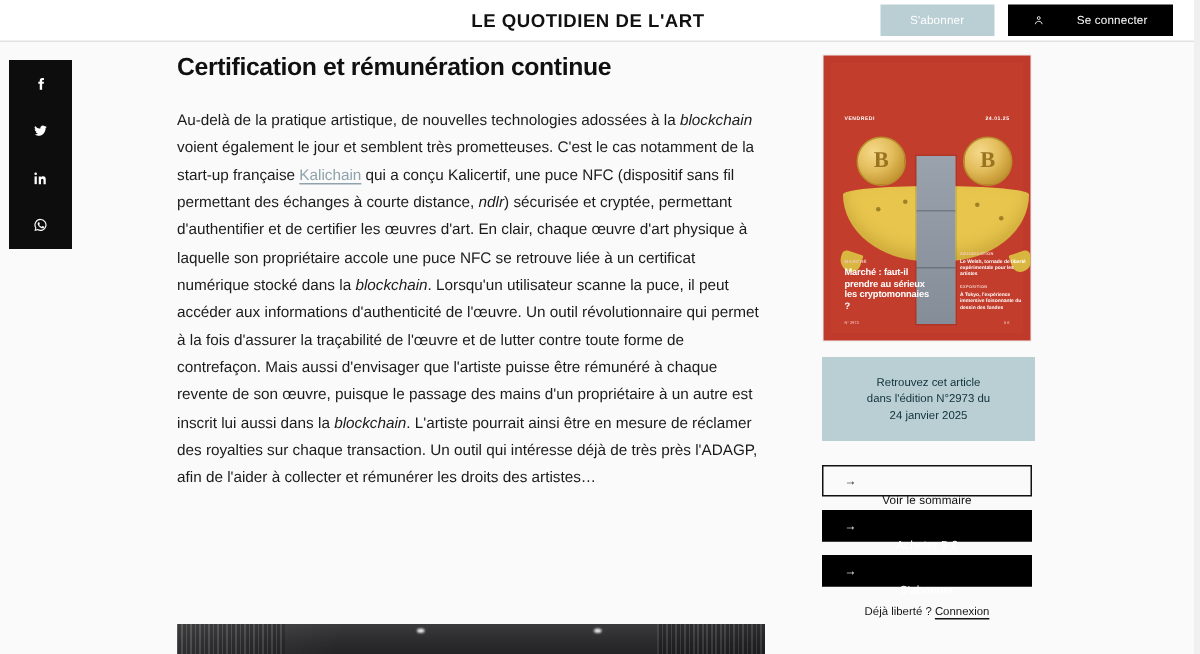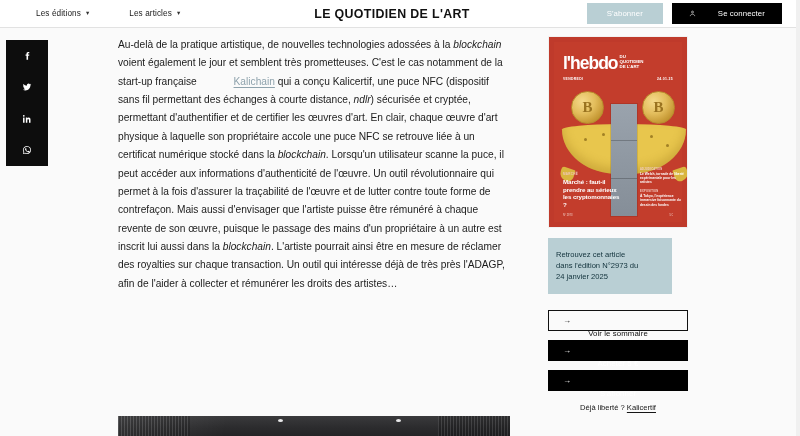--- a/index.html
+++ b/index.html
@@ -60,21 +60,21 @@
     position:absolute; left:118px; top:36px; width:392px;
   }
   .art-title {
     font-size:16.5px; font-weight:bold; color:#101010;
     letter-spacing:-.25px; line-height:1.2; margin-bottom:16px;
   }
   .art-body {
     font-size:10.2px; line-height:1.80; color:#1b1b1b; text-align:left;
   }
   .art-body em { }
-  .lnk { color:#8fa3ad; text-decoration:underline; text-underline-offset:1.5px; cursor:pointer;margin-left:34px; }
+  .lnk { color:#8fa3ad; text-decoration:underline; text-underline-offset:1.5px; cursor:pointer; }
 
   .art-image {
     position:absolute; left:118px; top:416px; width:392px; height:20px;
     background:
       linear-gradient(105deg, rgba(255,255,255,.10) 0%, rgba(255,255,255,0) 28%),
       linear-gradient(180deg, #3a3a3c 0%, #2b2b2d 60%, #242426 100%);
     overflow:hidden;
   }
   .art-image .grate-l, .art-image .grate-r {
     position:absolute; top:0; bottom:0; width:72px;
@@ -138,22 +138,22 @@
   }
   .cover-kicker { font-size:3px; font-weight:bold; color:#f0c7bf; letter-spacing:.3px; margin-bottom:2px; }
   .cover-headline { font-size:6.2px; font-weight:bold; color:#ffffff; line-height:1.22; letter-spacing:-.1px; }
   .cover-briefs { position:absolute; left:86px; top:126px; width:46px; }
   .brief { margin-bottom:6px; }
   .brief-kicker { font-size:2.6px; font-weight:bold; color:#f3cfc8; letter-spacing:.25px; margin-bottom:1px; }
   .brief-text { font-size:3.3px; font-weight:bold; color:#ffffff; line-height:1.25; }
   .cover-foot { position:absolute; left:9px; right:9px; bottom:5px; display:flex; justify-content:space-between; font-size:2.6px; color:#f2cfc8; }
 
   .promo {
-    margin-top:10px; width:124px; background:#b9cfd4;
-    padding:11px 8px 12px; 
+    margin-top:10px; width:142px; background:#b9cfd4;
+    padding:11px 8px 12px; text-align:center;
   }
   .promo-text { font-size:7.6px; line-height:1.45; color:#10313a; }
 
   .cta-wrap { margin-top:16px; display:flex; flex-direction:column; gap:9px; }
   .cta {
     width:140px; height:21px; display:flex; align-items:center;
     font-size:7.8px; letter-spacing:.1px; cursor:pointer; position:relative;
   }
   .cta .arrow { position:absolute; left:14px; font-size:8px; line-height:1; }
   .cta .cta-label { width:100%; text-align:center;margin-top:25px; }
@@ -169,30 +169,20 @@
   .scroll-track {
     position:absolute; right:0; top:0; width:4px; height:436px; background:#f0f0f0;
   }
 </style>
 </head>
 <body>
 
 <div class="page">
 
   <div class="header">
-    <div class="nav-left">
-      <div class="nav-item">
-        <span>Les éditions</span>
-        <span class="caret">▾</span>
-      </div>
-      <div class="nav-item">
-        <span>Les articles</span>
-        <span class="caret">▾</span>
-      </div>
-    </div>
 
     <div class="brand">LE QUOTIDIEN DE L'ART</div>
 
     <div class="hdr-right">
       <button class="btn-sub">S'abonner</button>
       <button class="btn-login">
         <svg class="person-ico" viewBox="0 0 24 24">
           <circle cx="12" cy="7" r="3.3" fill="none" stroke="#fff" stroke-width="2"></circle>
           <path d="M4.5 21c0-4.2 3.4-6.6 7.5-6.6s7.5 2.4 7.5 6.6" fill="none" stroke="#fff" stroke-width="2"></path>
         </svg>
@@ -220,45 +210,38 @@
       </svg>
     </div>
     <div class="social-btn">
       <svg viewBox="0 0 24 24">
         <path d="M12 2.2A9.7 9.7 0 0 0 3.6 16.8L2.3 21.7l5-1.3A9.7 9.7 0 1 0 12 2.2zm0 1.9a7.8 7.8 0 1 1-4.1 14.4l-.3-.2-2.9.76.78-2.85-.2-.3A7.8 7.8 0 0 1 12 4.1zm-3.1 3.6c-.17 0-.45.06-.68.32-.23.25-.9.87-.9 2.13s.92 2.47 1.05 2.64c.13.17 1.8 2.86 4.46 3.9 2.2.87 2.65.7 3.13.65.48-.04 1.54-.63 1.76-1.24.22-.6.22-1.13.15-1.24-.06-.1-.23-.17-.48-.3-.25-.12-1.54-.76-1.78-.85-.24-.09-.4-.13-.58.13-.17.25-.66.84-.8 1.01-.16.17-.3.2-.55.07-.26-.13-1.1-.4-2.1-1.28-.77-.69-1.3-1.54-1.45-1.8-.15-.25-.02-.39.11-.52.12-.12.26-.3.39-.46.13-.17.17-.28.26-.46.09-.17.04-.33-.02-.46-.06-.13-.57-1.4-.79-1.9-.2-.5-.4-.43-.55-.44h-.47z"></path>
       </svg>
     </div>
   </div>
 
   <div class="article">
+    <h1 class="art-title">Certification et rémunération continue</h1>
     <div class="art-body">
       <span>Au-delà de la pratique artistique, de nouvelles technologies adossées à la </span><em>blockchain</em><span> voient également le jour et semblent très prometteuses. C'est le cas notamment de la start-up française </span><a class="lnk">Kalichain</a><span> qui a conçu Kalicertif, une puce NFC (dispositif sans fil permettant des échanges à courte distance, </span><em>ndlr</em><span>) sécurisée et cryptée, permettant d'authentifier et de certifier les œuvres d'art. En clair, chaque œuvre d'art physique à laquelle son propriétaire accole une puce NFC se retrouve liée à un certificat numérique stocké dans la </span><em>blockchain</em><span>. Lorsqu'un utilisateur scanne la puce, il peut accéder aux informations d'authenticité de l'œuvre. Un outil révolutionnaire qui permet à la fois d'assurer la traçabilité de l'œuvre et de lutter contre toute forme de contrefaçon. Mais aussi d'envisager que l'artiste puisse être rémunéré à chaque revente de son œuvre, puisque le passage des mains d'un propriétaire à un autre est inscrit lui aussi dans la </span><em>blockchain</em><span>. L'artiste pourrait ainsi être en mesure de réclamer des royalties sur chaque transaction. Un outil qui intéresse déjà de très près l'ADAGP, afin de l'aider à collecter et rémunérer les droits des artistes…</span>
     </div>
   </div>
 
   <div class="art-image">
     <div class="grate-l"></div>
     <div class="grate-r"></div>
     <div class="lamp" style="left:160px"></div>
     <div class="lamp" style="left:278px"></div>
   </div>
 
   <div class="sidebar">
 
     <div class="cover">
       <div class="cover-inner">
 
-        <div class="cover-masthead">
-          <span class="mast-hebdo">l'hebdo</span>
-          <span class="mast-sub">
-            <span>DU</span><br>
-            <span>QUOTIDIEN</span><br>
-            <span>DE L'ART</span>
-          </span>
-        </div>
 
         <div class="cover-dateline">
           <span>VENDREDI</span>
           <span>24.01.25</span>
         </div>
 
         <div class="coin c1">B</div>
         <div class="coin c2">B</div>
 
         <div class="banana">
@@ -313,19 +296,19 @@
         <span class="arrow">→</span>
         <span class="cta-label">Acheter 5 €</span>
       </div>
       <div class="cta solid">
         <span class="arrow">→</span>
         <span class="cta-label">S'abonner</span>
       </div>
     </div>
 
     <div class="already">
-      <span>Déjà liberté ? </span><span class="conn">Kalicertif</span>
+      <span>Déjà liberté ? </span><span class="conn">Connexion</span>
     </div>
 
   </div>
 
   <div class="scroll-track"></div>
 </div>
 
 </body></html>

